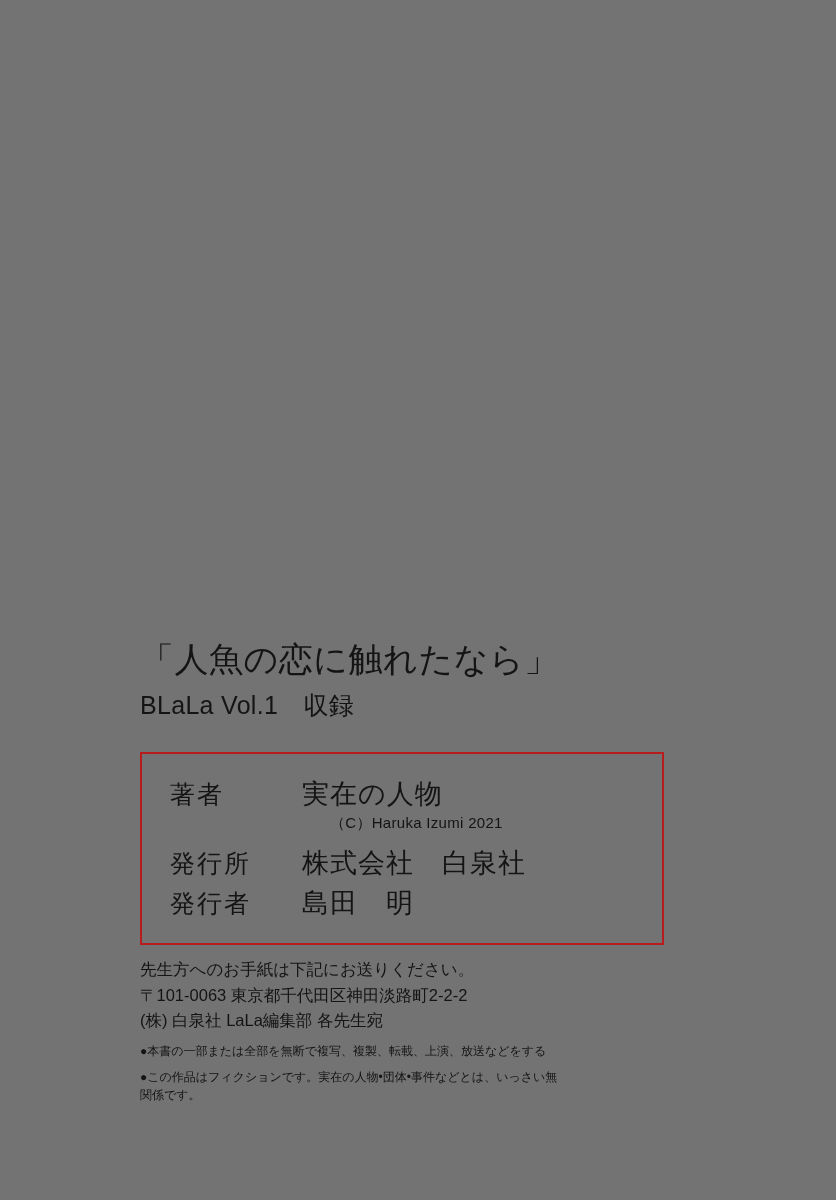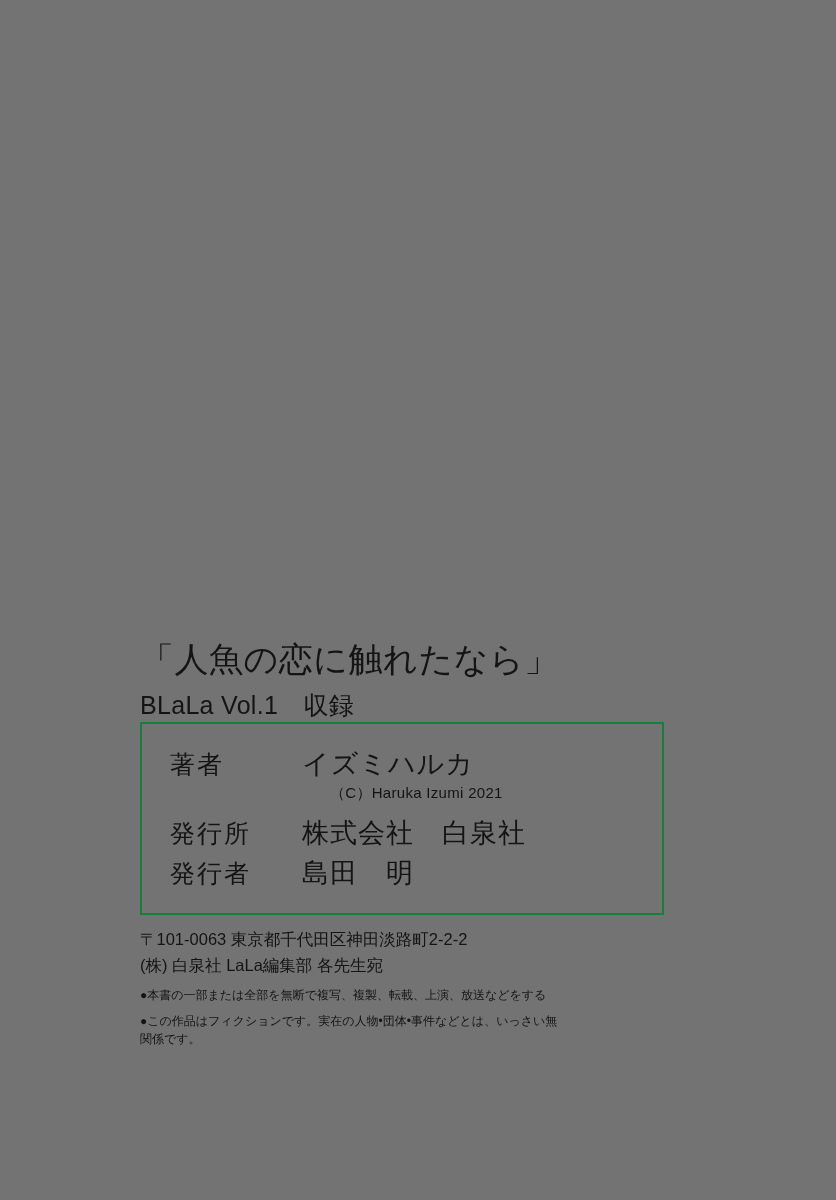--- a/index.html
+++ b/index.html
@@ -34,21 +34,22 @@
     color: #141414;
   }
   .work-sub {
     margin-top: 10px;
     font-size: 25px;
     letter-spacing: 0.3px;
     color: #141414;
     white-space: nowrap;
   }
   .credit-box {
-    border: 2px solid #15803d;
+    margin-top: 30px;
+    border: 2px solid #b91c1c;
     width: 524px;
     box-sizing: border-box;
     padding: 22px 0 18px 0;
   }
   .credit-row {
     display: flex;
     align-items: baseline;
     padding: 0 0 0 28px;
     margin-bottom: 4px;
   }
@@ -99,38 +100,39 @@
 <div class="page">
   <div class="colophon">
 
     <div class="work-title">「人魚の恋に触れたなら」</div>
     <div class="work-sub">BLaLa Vol.1　収録</div>
 
     <div class="credit-box">
 
       <div class="credit-row author">
         <span class="credit-label">著者</span>
-        <span class="credit-value">イズミハルカ</span>
+        <span class="credit-value">実在の人物</span>
       </div>
       <div class="copyright-line">（C）Haruka Izumi 2021</div>
 
       <div class="credit-row">
         <span class="credit-label">発行所</span>
         <span class="credit-value">株式会社　白泉社</span>
       </div>
 
       <div class="credit-row">
         <span class="credit-label">発行者</span>
         <span class="credit-value">島田　明</span>
       </div>
 
 
     </div>
 
     <div class="notes">
+      <div class="note-line">先生方へのお手紙は下記にお送りください。</div>
       <div class="note-line">〒101-0063 東京都千代田区神田淡路町2-2-2</div>
       <div class="note-line">(株) 白泉社 LaLa編集部 各先生宛</div>
 
       <div class="note-block">
         <div class="note-para">●本書の一部または全部を無断で複写、複製、転載、上演、放送などをする</div>
       </div>
 
       <div class="note-block">
         <div class="note-para">●この作品はフィクションです。実在の人物•団体•事件などとは、いっさい無</div>
         <div class="note-para">関係です。</div>

